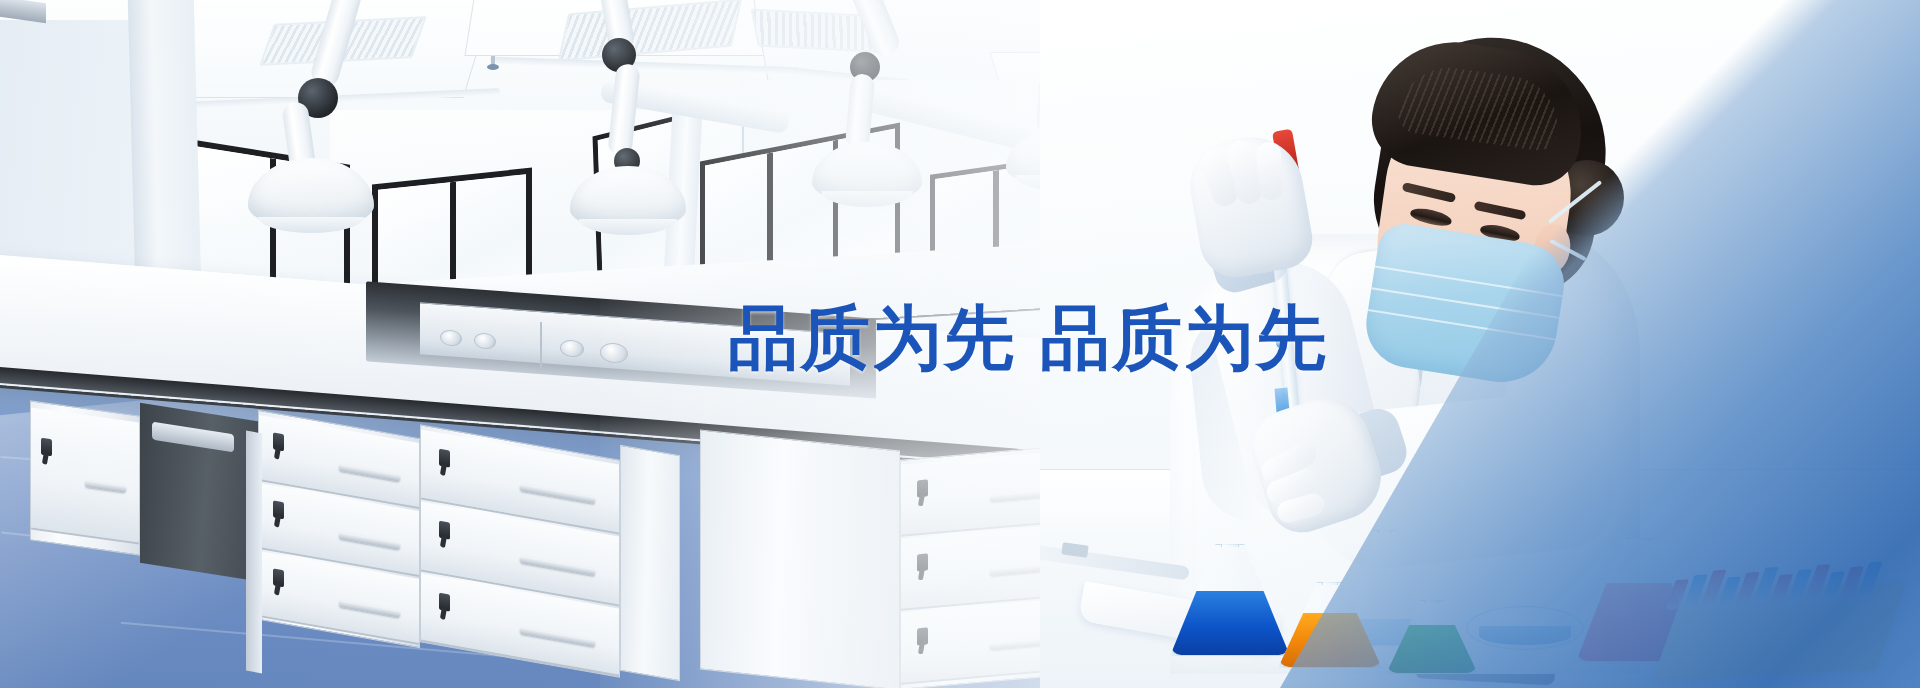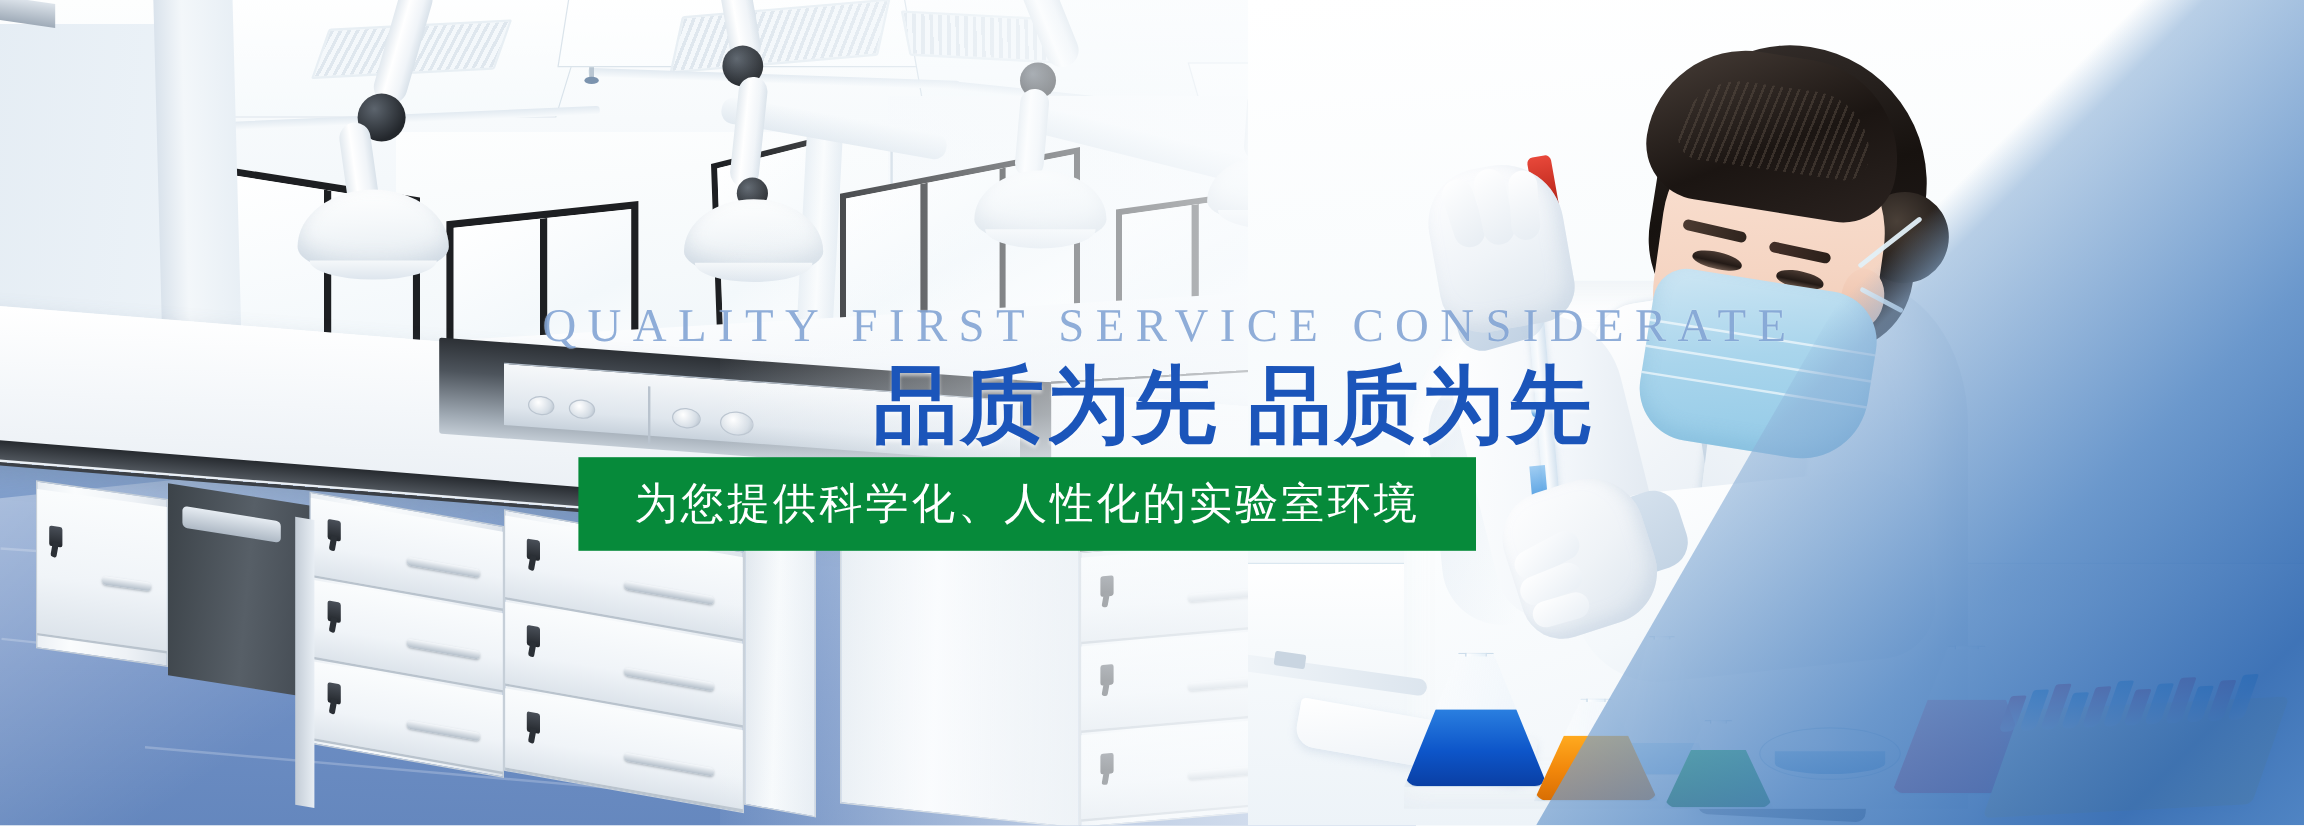--- a/index.html
+++ b/index.html
@@ -961,23 +961,19 @@
           <div class="tip" style="background: linear-gradient(rgb(58, 165, 230), rgba(255, 255, 255, 0.5)); height: 30px;"></div>
           <div class="tip" style="background: linear-gradient(rgb(232, 64, 90), rgba(255, 255, 255, 0.5)); height: 34px;"></div>
           <div class="tip" style="background: linear-gradient(rgb(58, 165, 230), rgba(255, 255, 255, 0.5)); height: 38px;"></div>
         </div>
     </div>
 
     <div class="blue-wedge"></div>
     <div class="wedge-line"></div>
   </div>
 
-  <div class="headline-eng">QUALITY FIRST SERVICE CONSIDERATE</div>
 
   <div class="headline-cn">
     <span>品质为先</span><span class="gap"></span><span>品质为先</span>
   </div>
 
-  <div class="green-banner">
-    <span class="green-banner-text">为您提供科学化、人性化的实验室环境</span>
-  </div>
 
 </div>
 
 </body></html>

